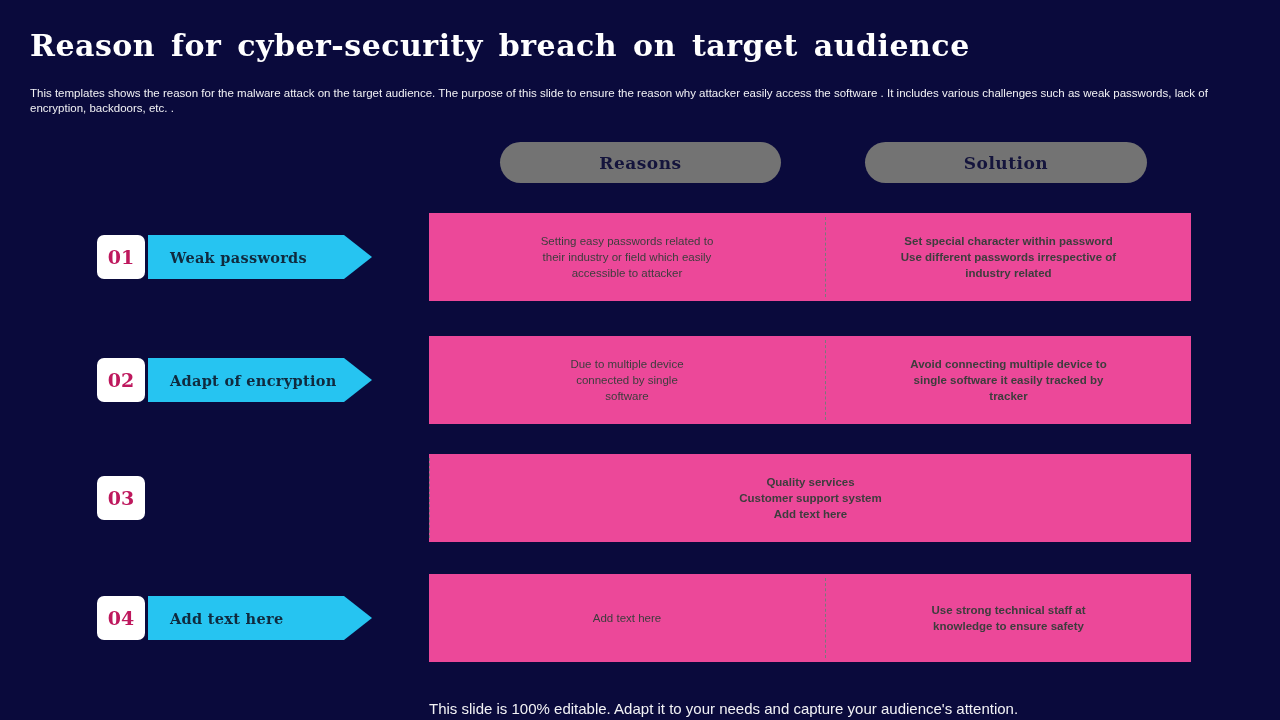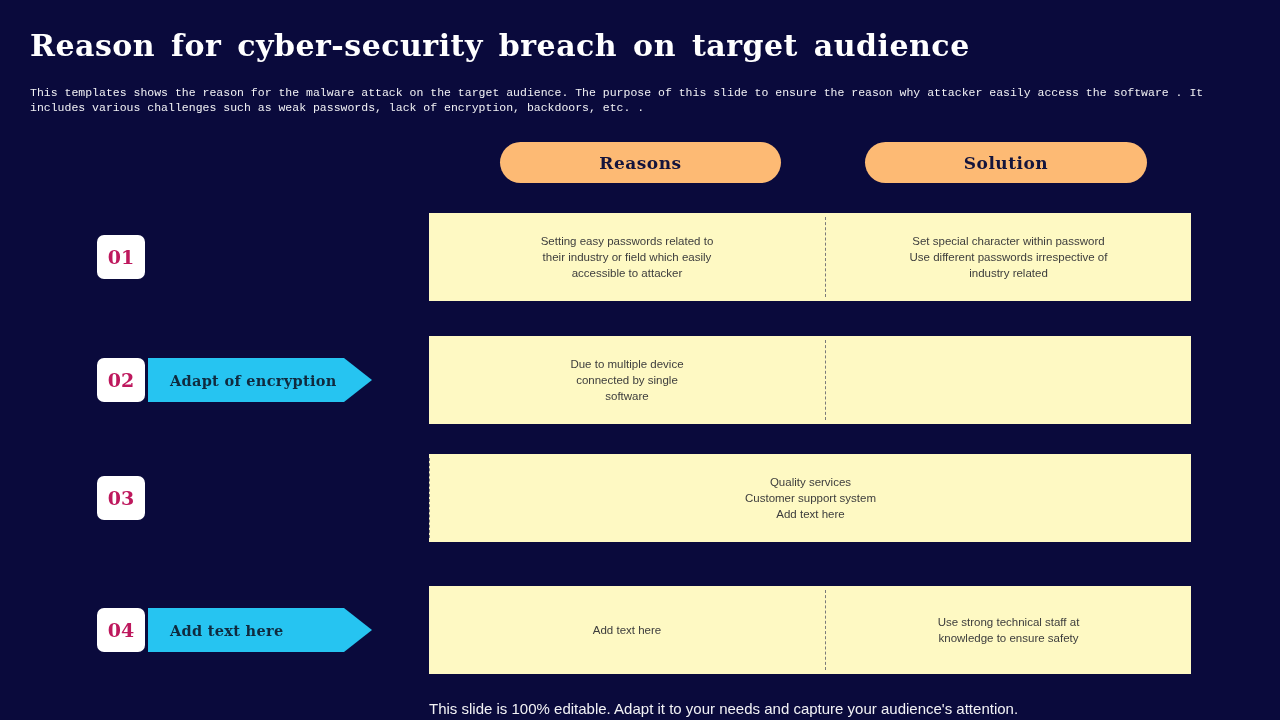--- a/index.html
+++ b/index.html
@@ -28,29 +28,28 @@
   }
 
   .subtitle {
     position: absolute;
     left: 30px;
     top: 86px;
     width: 1228px;
     color: #f2f2f5;
     font-size: 11.5px;
     line-height: 1.3;
-    font-family: Liberation Mono, monospace;
   }
 
   .pill {
     position: absolute;
     top: 142px;
     height: 41px;
     border-radius: 21px;
-    background: #fdba74;
+    background: #737373;
     display: flex;
     align-items: center;
     justify-content: center;
   }
   .pill-reasons { left: 500px; width: 281px; }
   .pill-solution { left: 865px; width: 282px; }
   .pill span {
     font-family: "DejaVu Serif", "Liberation Serif", serif;
     font-weight: bold;
     font-size: 17px;
@@ -60,21 +59,21 @@
 
   .row {
     position: absolute;
     left: 0;
     width: 1280px;
     height: 88px;
   }
   .row-1 { top: 213px; }
   .row-2 { top: 336px; }
   .row-3 { top: 454px; }
-  .row-4 { top: 574px; margin-top: 12px; }
+  .row-4 { top: 574px; }
 
   .badge {
     position: absolute;
     left: 97px;
     top: 22px;
     width: 48px;
     height: 44px;
     background: #ffffff;
     border-radius: 7px;
     display: flex;
@@ -106,33 +105,33 @@
     color: #102a3e;
     letter-spacing: 0.3px;
   }
 
   .card {
     position: absolute;
     left: 429px;
     top: 0;
     width: 762px;
     height: 88px;
-    background: #fef9c3;
+    background: #ec4899;
     display: flex;
     align-items: stretch;
   }
   .cell {
     display: flex;
     align-items: center;
     justify-content: center;
     text-align: center;
     padding: 6px 18px;
   }
   .cell-reason { width: 396px; }
-  .cell-solution { flex: 1; }
+  .cell-solution { flex: 1; font-weight: bold; }
   .cell span {
     font-size: 11.5px;
     line-height: 1.4;
     color: #3d3d3d;
     white-space: pre-line;
   }
   .divider {
     width: 0;
     border-left: 1px dashed #7a7a7a;
     margin: 4px 0;
@@ -156,20 +155,23 @@
 
   <div class="pill pill-reasons">
     <span>Reasons</span>
   </div>
   <div class="pill pill-solution">
     <span>Solution</span>
   </div>
 
   <div class="row row-1">
     <div class="badge">01</div>
+    <div class="arrow">
+      <span>Weak passwords</span>
+    </div>
     <div class="card">
       <div class="cell cell-reason">
         <span>Setting easy passwords related to
 their industry or field which easily
 accessible to attacker</span>
       </div>
       <div class="divider"></div>
       <div class="cell cell-solution">
         <span>Set special character within password
 Use different passwords irrespective of
@@ -183,20 +185,25 @@
     <div class="arrow">
       <span>Adapt of encryption</span>
     </div>
     <div class="card">
       <div class="cell cell-reason">
         <span>Due to multiple device
 connected by single
 software</span>
       </div>
       <div class="divider"></div>
+      <div class="cell cell-solution">
+        <span>Avoid connecting multiple device to
+single software it easily tracked by
+tracker</span>
+      </div>
     </div>
   </div>
 
   <div class="row row-3">
     <div class="badge">03</div>
     <div class="card">
       <div class="divider"></div>
       <div class="cell cell-solution">
         <span>Quality services
 Customer support system

